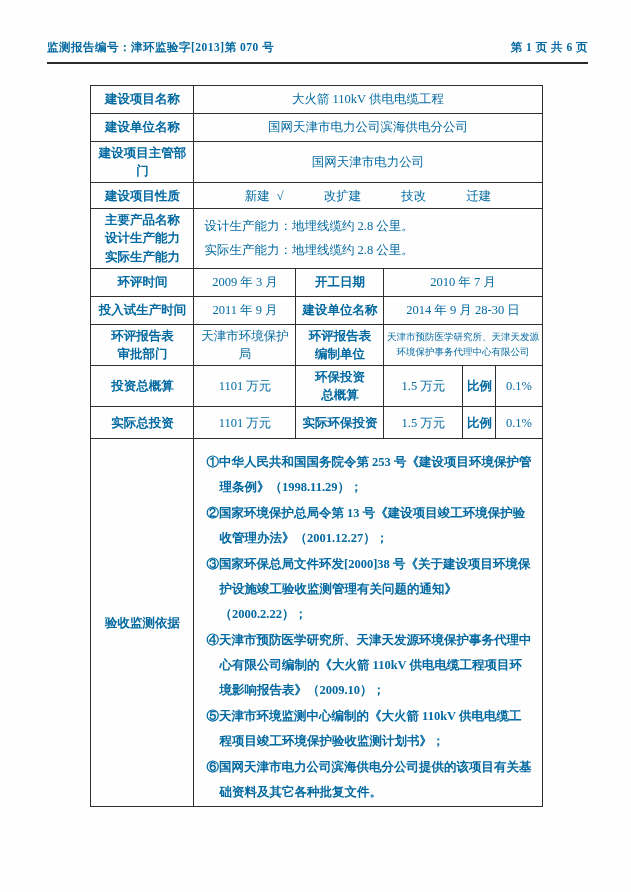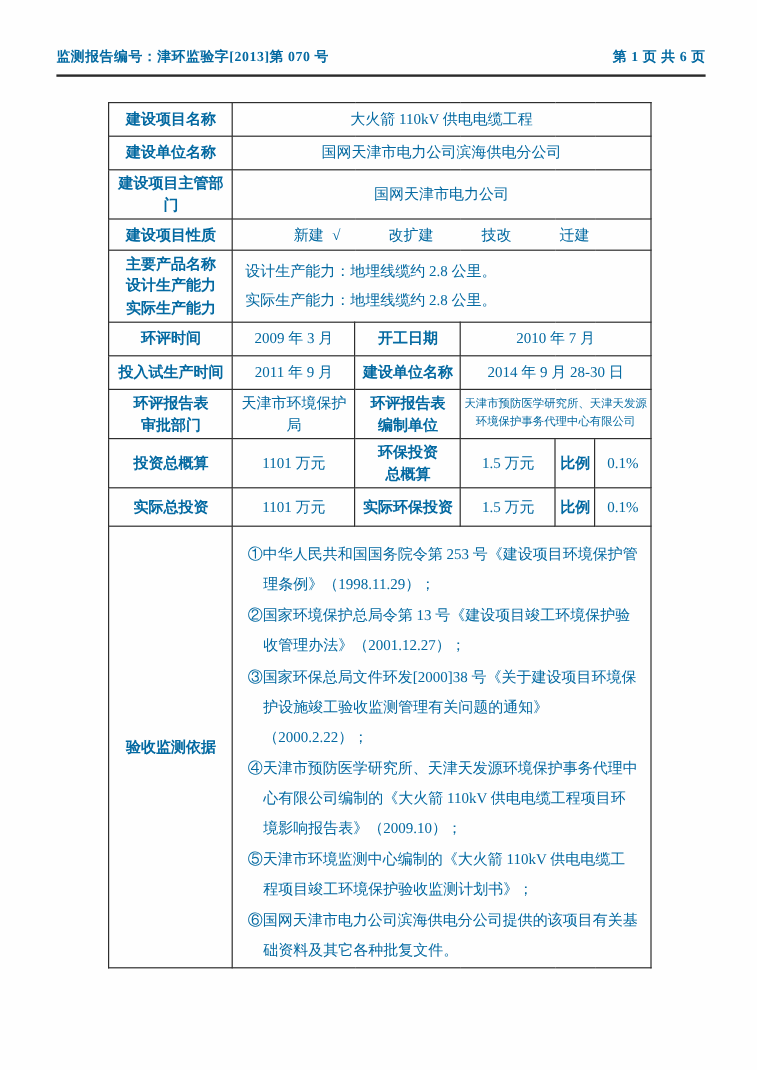--- a/index.html
+++ b/index.html
@@ -29,21 +29,21 @@
     text-align: center; vertical-align: middle;
     font-size: 12.5px; padding: 2px; overflow: hidden;
     line-height: 1.45;
   }
   td.label { font-weight: bold; white-space: pre-line; }
   td.left { text-align: left; padding-left: 10px; }
   td.small { font-size: 9.5px; line-height: 1.6; padding: 2px 1px; }
   .cap-line { line-height: 24px; }
   .nature-check { margin-left: 7px; }
   .nature-opt { margin-left: 40px; }
-  td.basis-cell { vertical-align: top; text-align: left; padding: 11px 8px 0 12px; }
+  td.basis-cell { vertical-align: top; text-align: left; padding: 11px 8px 0 12px; font-weight: bold; }
   .basis-item {
     padding-left: 13px; text-indent: -13px;
     line-height: 25px; margin-bottom: 1px;
     font-size: 12.5px;
   }
 </style>
 </head>
 <body>
 
 <div class="page">

